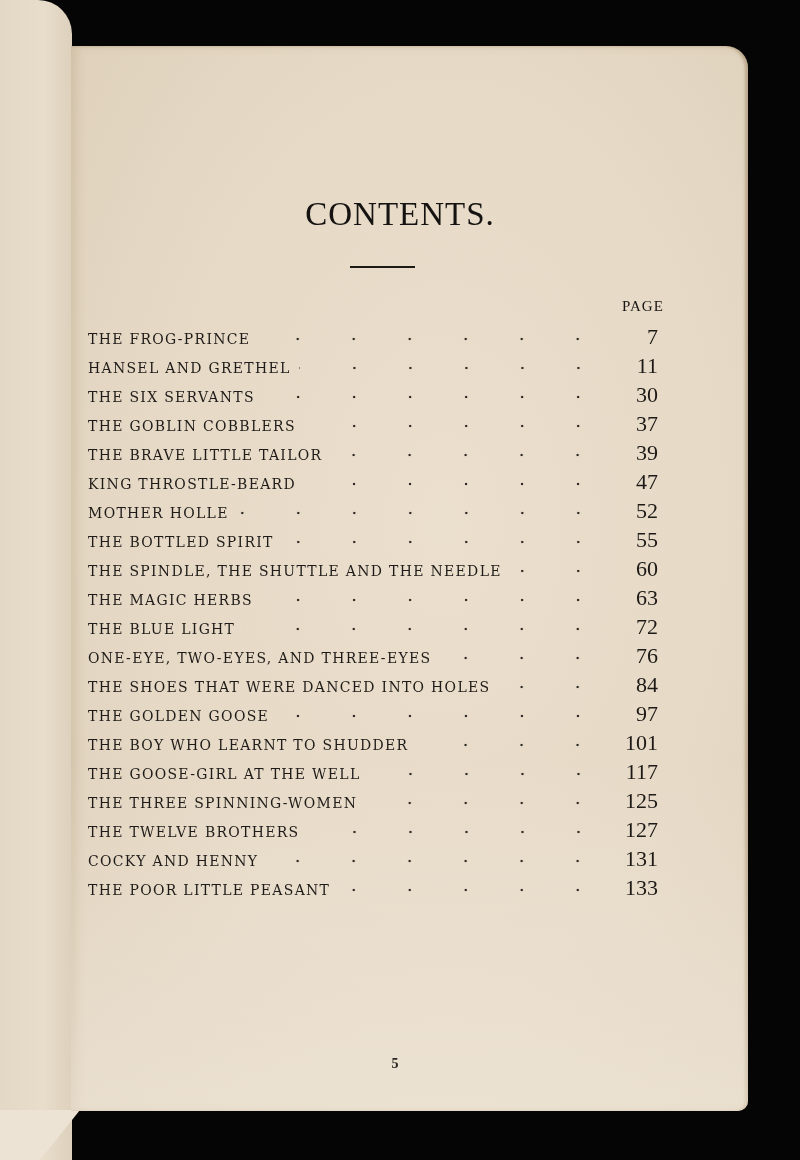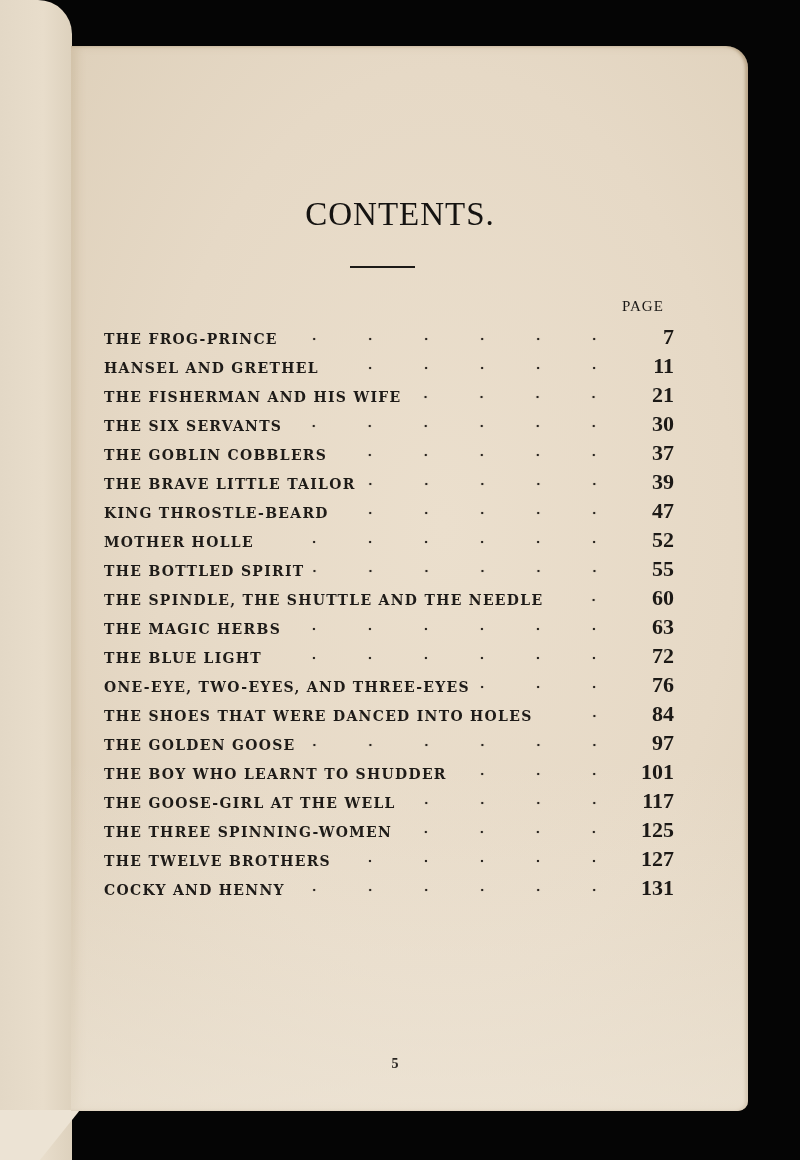--- a/index.html
+++ b/index.html
@@ -81,27 +81,26 @@
       top: 298px;
       left: 622px;
       font-family: "Liberation Serif", serif;
       font-weight: normal;
       font-size: 15px;
       letter-spacing: 1px;
       color: #1a1816;
     }
     .toc {
       position: absolute;
-      left: 104px;
+      left: 88px;
       top: 322px;
       width: 570px;
       margin: 0;
       padding: 0;
       list-style: none;
-      font-weight: bold;
     }
     .toc-row {
       position: relative;
       height: 29px;
       line-height: 29px;
       display: flex;
       align-items: baseline;
     }
     .toc-title {
       font-family: "DejaVu Serif", serif;
@@ -161,25 +160,20 @@
       <span class="toc-title">THE FROG-PRINCE</span>
       <span class="toc-leader"></span>
       <span class="toc-page">7</span>
     </li>
   <li class="toc-row">
       <span class="toc-title">HANSEL AND GRETHEL</span>
       <span class="toc-leader"></span>
       <span class="toc-page">11</span>
     </li>
   <li class="toc-row">
-      <span class="toc-title">THE FISHERMAN AND HIS WIFE</span>
-      <span class="toc-leader"></span>
-      <span class="toc-page">21</span>
-    </li>
-  <li class="toc-row">
       <span class="toc-title">THE SIX SERVANTS</span>
       <span class="toc-leader"></span>
       <span class="toc-page">30</span>
     </li>
   <li class="toc-row">
       <span class="toc-title">THE GOBLIN COBBLERS</span>
       <span class="toc-leader"></span>
       <span class="toc-page">37</span>
     </li>
   <li class="toc-row">
@@ -250,15 +244,20 @@
   <li class="toc-row">
       <span class="toc-title">THE TWELVE BROTHERS</span>
       <span class="toc-leader"></span>
       <span class="toc-page">127</span>
     </li>
   <li class="toc-row">
       <span class="toc-title">COCKY AND HENNY</span>
       <span class="toc-leader"></span>
       <span class="toc-page">131</span>
     </li>
+  <li class="toc-row">
+      <span class="toc-title">THE POOR LITTLE PEASANT</span>
+      <span class="toc-leader"></span>
+      <span class="toc-page">133</span>
+    </li>
 </ul>
 
 <div class="folio">5</div>
 
 </body></html>

